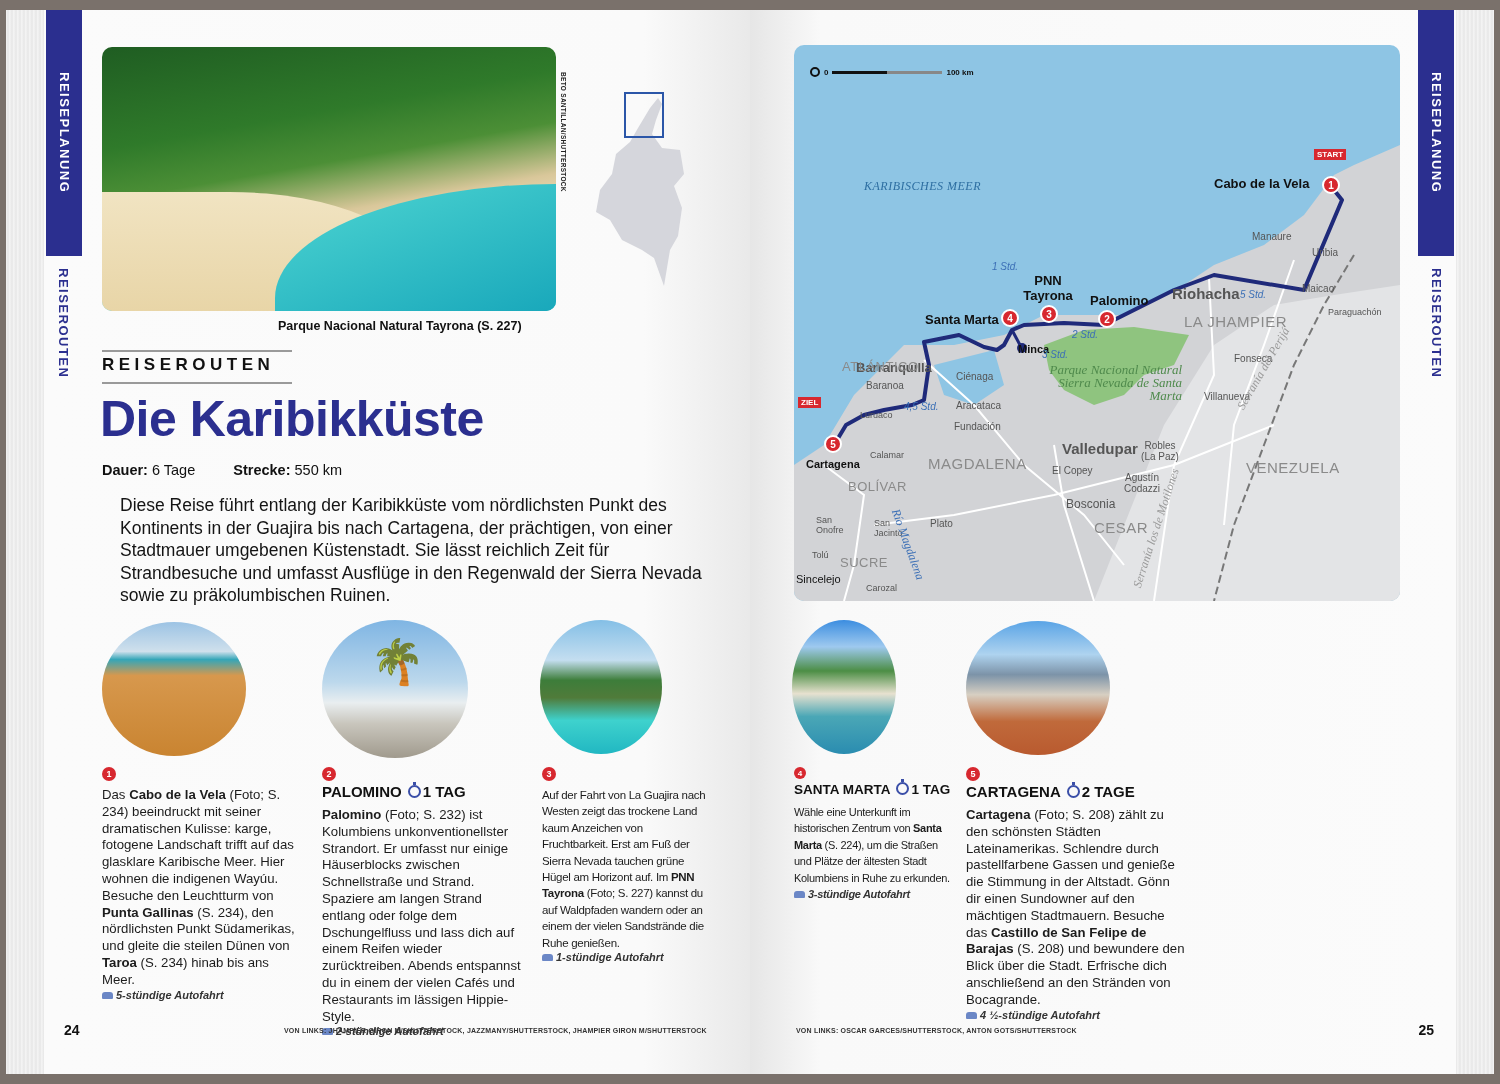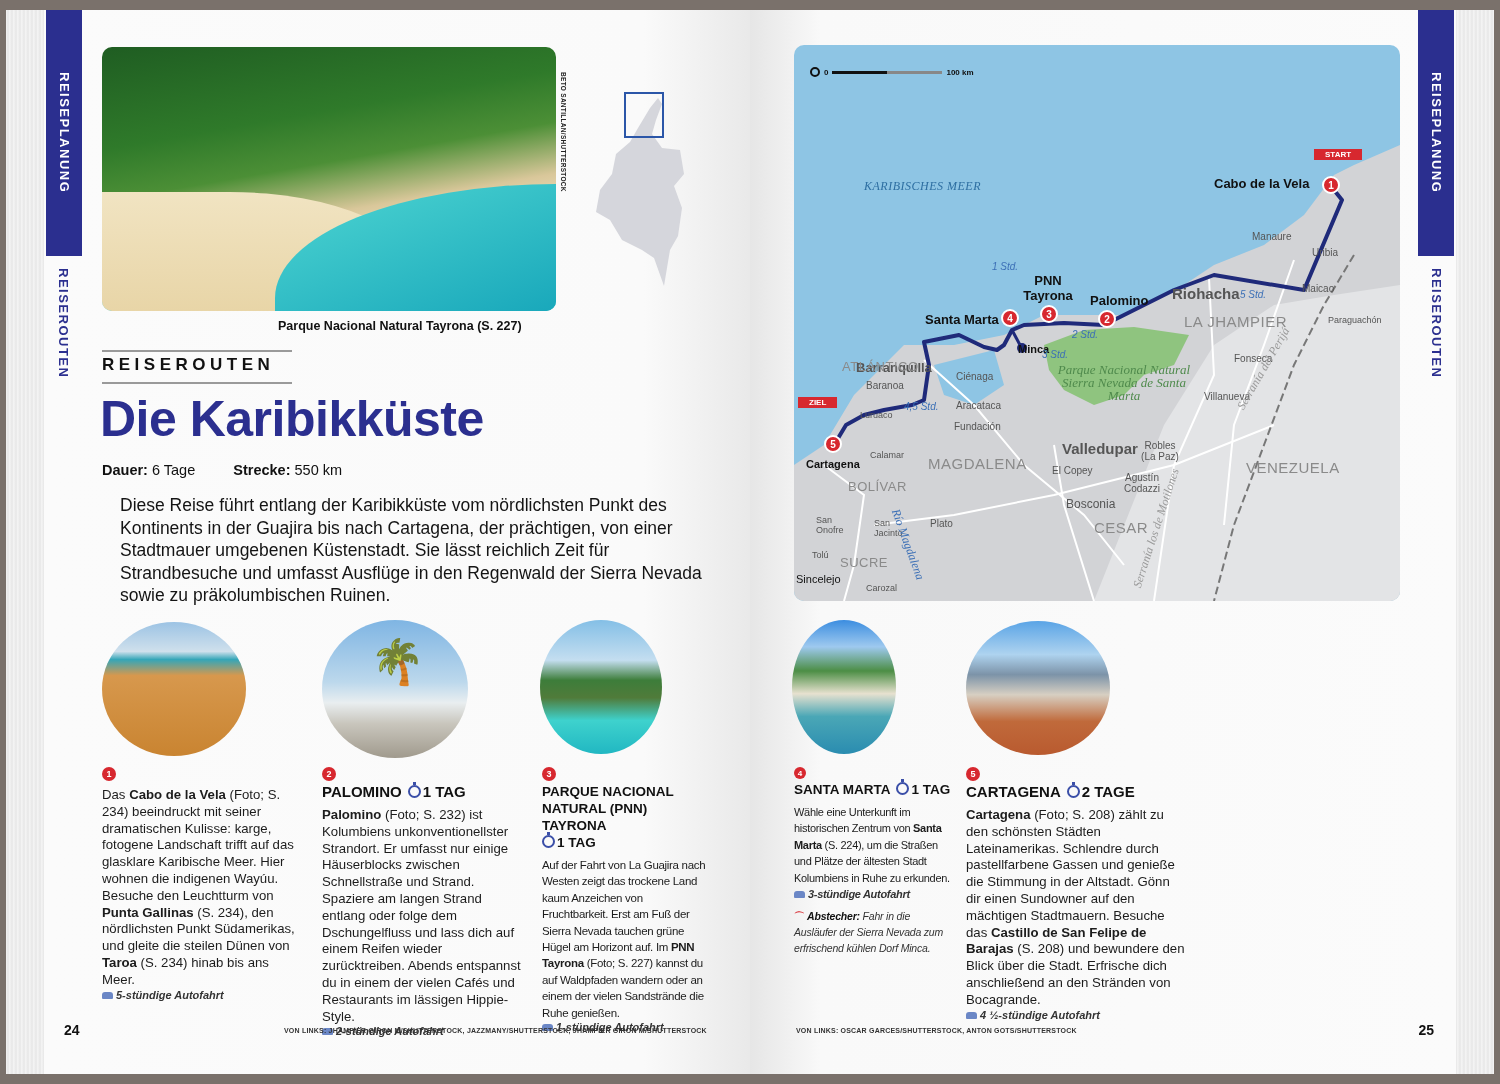--- a/index.html
+++ b/index.html
@@ -77,21 +77,21 @@
   .maplabel { position: absolute; white-space: nowrap; }
   .ml-city { font-size: 13px; font-weight: bold; color: #111; }
   .ml-bigcity { font-size: 15px; font-weight: bold; color: #555; margin-top: 30px; }
   .ml-town { font-size: 10px; color: #555; }
   .ml-region { font-size: 15px; color: #8a8a8a; letter-spacing: 0.5px; }
   .ml-sea { font-family: "Liberation Serif", serif; font-style: italic; font-size: 12px; color: #2d6ea1; letter-spacing: 0.5px; }
   .ml-park { font-family: "Liberation Serif", serif; font-style: italic; font-size: 13px; color: #4f8a4c; text-align: center; line-height: 13px; }
   .ml-range { font-family: "Liberation Serif", serif; font-style: italic; font-size: 12px; color: #9a9a9a; }
   .ml-time { font-size: 10px; font-style: italic; color: #3b6fb6; }
   .marker { position: absolute; width: 18px; height: 18px; border-radius: 50%; background: #d7282f; border: 2px solid #fff; color: #fff; font-size: 10px; font-weight: bold; display: flex; align-items: center; justify-content: center; }
-  .flag { position: absolute; background: #d7282f; color: #fff; font-size: 8px; font-weight: bold; padding: 1px 11px; }
+  .flag { position: absolute; background: #d7282f; color: #fff; font-size: 8px; font-weight: bold; padding: 1px 3px; }
   .scale { position: absolute; left: 16px; top: 22px; display: flex; align-items: center; gap: 4px; font-size: 8px; font-weight: bold; color: #111; }
   .scale .compass { width: 10px; height: 10px; border-radius: 50%; border: 2px solid #111; }
   .scale .bar { width: 110px; height: 3px; background: linear-gradient(90deg,#111 50%,#888 50%); }
 </style>
 </head>
 <body>
 
 <div class="page-stack-left"></div>
 <div class="page-stack-right"></div>
 
@@ -143,21 +143,20 @@
 
   <div class="stop" style="left:278px;top:757px;width:204px;">
     <div class="num">2</div>
     <div class="heading"><span>PALOMINO</span><span class="stopwatch"></span><span>1 TAG</span></div>
     <div class="body"><b>Palomino</b><span> (Foto; S. 232) ist Kolumbiens unkonventionellster Strandort. Er umfasst nur einige Häuserblocks zwischen Schnellstraße und Strand. Spaziere am langen Strand entlang oder folge dem Dschungelfluss und lass dich auf einem Reifen wieder zurücktreiben. Abends entspannst du in einem der vielen Cafés und Restaurants im lässigen Hippie-Style.</span></div>
     <div class="drive"><span class="car-icon"></span><span>2-stündige Autofahrt</span></div>
   </div>
 
   <div class="stop" style="left:498px;top:757px;width:166px;">
     <div class="num">3</div>
-    <div class="heading cond"><span>PARQUE NACIONAL NATURAL (PNN) TAYRONA</span><br><span class="stopwatch" style="margin-left:0"></span><span>1 TAG</span></div>
     <div class="body small"><span>Auf der Fahrt von La Guajira nach Westen zeigt das trockene Land kaum Anzeichen von Fruchtbarkeit. Erst am Fuß der Sierra Nevada tauchen grüne Hügel am Horizont auf. Im </span><b>PNN Tayrona</b><span> (Foto; S. 227) kannst du auf Waldpfaden wandern oder an einem der vielen Sandstrände die Ruhe genießen.</span></div>
     <div class="drive"><span class="car-icon"></span><span>1-stündige Autofahrt</span></div>
   </div>
 
   <div class="page-num" style="left:20px;">24</div>
   <div class="credits" style="left:240px;">VON LINKS: JHAMPIER GIRON M/SHUTTERSTOCK, JAZZMANY/SHUTTERSTOCK, JHAMPIER GIRON M/SHUTTERSTOCK</div>
 </div>
 
 <div class="page right">
   <div class="tab-block">
@@ -228,21 +227,21 @@
     <div class="maplabel ml-time" style="left:248px;top:304px;">3 Std.</div>
     <div class="maplabel ml-time" style="left:110px;top:356px;">4,5 Std.</div>
 
     <div class="maplabel ml-bigcity" style="left:378px;top:210px;">Riohacha</div>
     <div class="maplabel ml-bigcity" style="left:62px;top:285px;font-size:13px;">Barranquilla</div>
     <div class="maplabel ml-bigcity" style="left:268px;top:365px;">Valledupar</div>
 
     <div class="maplabel ml-town" style="left:458px;top:186px;">Manaure</div>
     <div class="maplabel ml-town" style="left:518px;top:202px;">Uribia</div>
     <div class="maplabel ml-town" style="left:508px;top:238px;">Maicao</div>
-    <div class="maplabel ml-town" style="left:534px;top:270px;font-size:9px;">Paraguachón</div>
+    <div class="maplabel ml-town" style="left:534px;top:262px;font-size:9px;">Paraguachón</div>
     <div class="maplabel ml-town" style="left:440px;top:308px;">Fonseca</div>
     <div class="maplabel ml-town" style="left:410px;top:346px;">Villanueva</div>
     <div class="maplabel ml-town" style="left:346px;top:395px;width:40px;white-space:normal;text-align:center;">Robles (La Paz)</div>
     <div class="maplabel ml-town" style="left:326px;top:427px;width:44px;white-space:normal;text-align:center;">Agustín Codazzi</div>
     <div class="maplabel ml-town" style="left:258px;top:420px;">El Copey</div>
     <div class="maplabel ml-town" style="left:272px;top:452px;font-size:12px;">Bosconia</div>
     <div class="maplabel ml-town" style="left:162px;top:292px;margin-top:34px;">Ciénaga</div>
     <div class="maplabel ml-town" style="left:162px;top:355px;">Aracataca</div>
     <div class="maplabel ml-town" style="left:160px;top:376px;">Fundación</div>
     <div class="maplabel ml-town" style="left:72px;top:335px;">Baranoa</div>
@@ -256,35 +255,34 @@
     <div class="maplabel ml-town" style="left:72px;top:538px;font-size:9px;">Carozal</div>
 
     <div class="maplabel ml-region" style="left:390px;top:268px;">LA JHAMPIER</div>
     <div class="maplabel ml-region" style="left:48px;top:314px;font-size:13px;">ATLÁNTICO</div>
     <div class="maplabel ml-region" style="left:134px;top:410px;">MAGDALENA</div>
     <div class="maplabel ml-region" style="left:54px;top:434px;font-size:13px;">BOLÍVAR</div>
     <div class="maplabel ml-region" style="left:300px;top:474px;">CESAR</div>
     <div class="maplabel ml-region" style="left:46px;top:510px;font-size:13px;">SUCRE</div>
     <div class="maplabel ml-region" style="left:452px;top:414px;">VENEZUELA</div>
 
-    <div class="maplabel ml-park" style="left:256px;top:318px;width:148px;white-space:normal;">Parque Nacional Natural Sierra Nevada de Santa Marta</div>
+    <div class="maplabel ml-park" style="left:240px;top:318px;width:148px;white-space:normal;text-align:right;">Parque Nacional Natural Sierra Nevada de Santa Marta</div>
 
     <div class="maplabel ml-range" style="left:440px;top:360px;transform:rotate(-60deg);transform-origin:left top;">Serranía del Perijá</div>
     <div class="maplabel ml-range" style="left:336px;top:540px;transform:rotate(-72deg);transform-origin:left top;">Serranía los de Motilones</div>
     <div class="maplabel ml-range" style="left:108px;top:462px;transform:rotate(70deg);transform-origin:left top;color:#3b6fb6;">Río Magdalena</div>
   </div>
 
   <div class="circle c4" style="left:42px;top:610px;width:104px;height:134px;"></div>
   <div class="circle c5" style="left:216px;top:611px;width:144px;height:134px;"></div>
 
   <div class="stop" style="left:44px;top:757px;width:160px;">
     <div class="num" style="width:12px;height:12px;font-size:8px;">4</div>
     <div class="heading cond"><span>SANTA MARTA</span><span class="stopwatch"></span><span>1 TAG</span></div>
     <div class="body small" style="font-size:11px;"><span>Wähle eine Unterkunft im historischen Zentrum von </span><b>Santa Marta</b><span> (S. 224), um die Straßen und Plätze der ältesten Stadt Kolumbiens in Ruhe zu erkunden. </span><span class="drive"><span class="car-icon"></span><span>3-stündige Autofahrt</span></span></div>
-    <div class="detour"><span class="detour-icon">⌒ </span><b>Abstecher:</b><span> Fahr in die Ausläufer der Sierra Nevada zum erfrischend kühlen Dorf Minca.</span></div>
   </div>
 
   <div class="stop" style="left:216px;top:757px;width:222px;">
     <div class="num">5</div>
     <div class="heading"><span>CARTAGENA</span><span class="stopwatch"></span><span>2 TAGE</span></div>
     <div class="body"><b>Cartagena</b><span> (Foto; S. 208) zählt zu den schönsten Städten Lateinamerikas. Schlendre durch pastellfarbene Gassen und genieße die Stimmung in der Altstadt. Gönn dir einen Sundowner auf den mächtigen Stadtmauern. Besuche das </span><b>Castillo de San Felipe de Barajas</b><span> (S. 208) und bewundere den Blick über die Stadt. Erfrische dich anschließend an den Stränden von Bocagrande.</span></div>
     <div class="drive"><span class="car-icon"></span><span>4 ½-stündige Autofahrt</span></div>
   </div>
 
   <div class="page-num" style="right:22px;margin-left:40px;">25</div>

